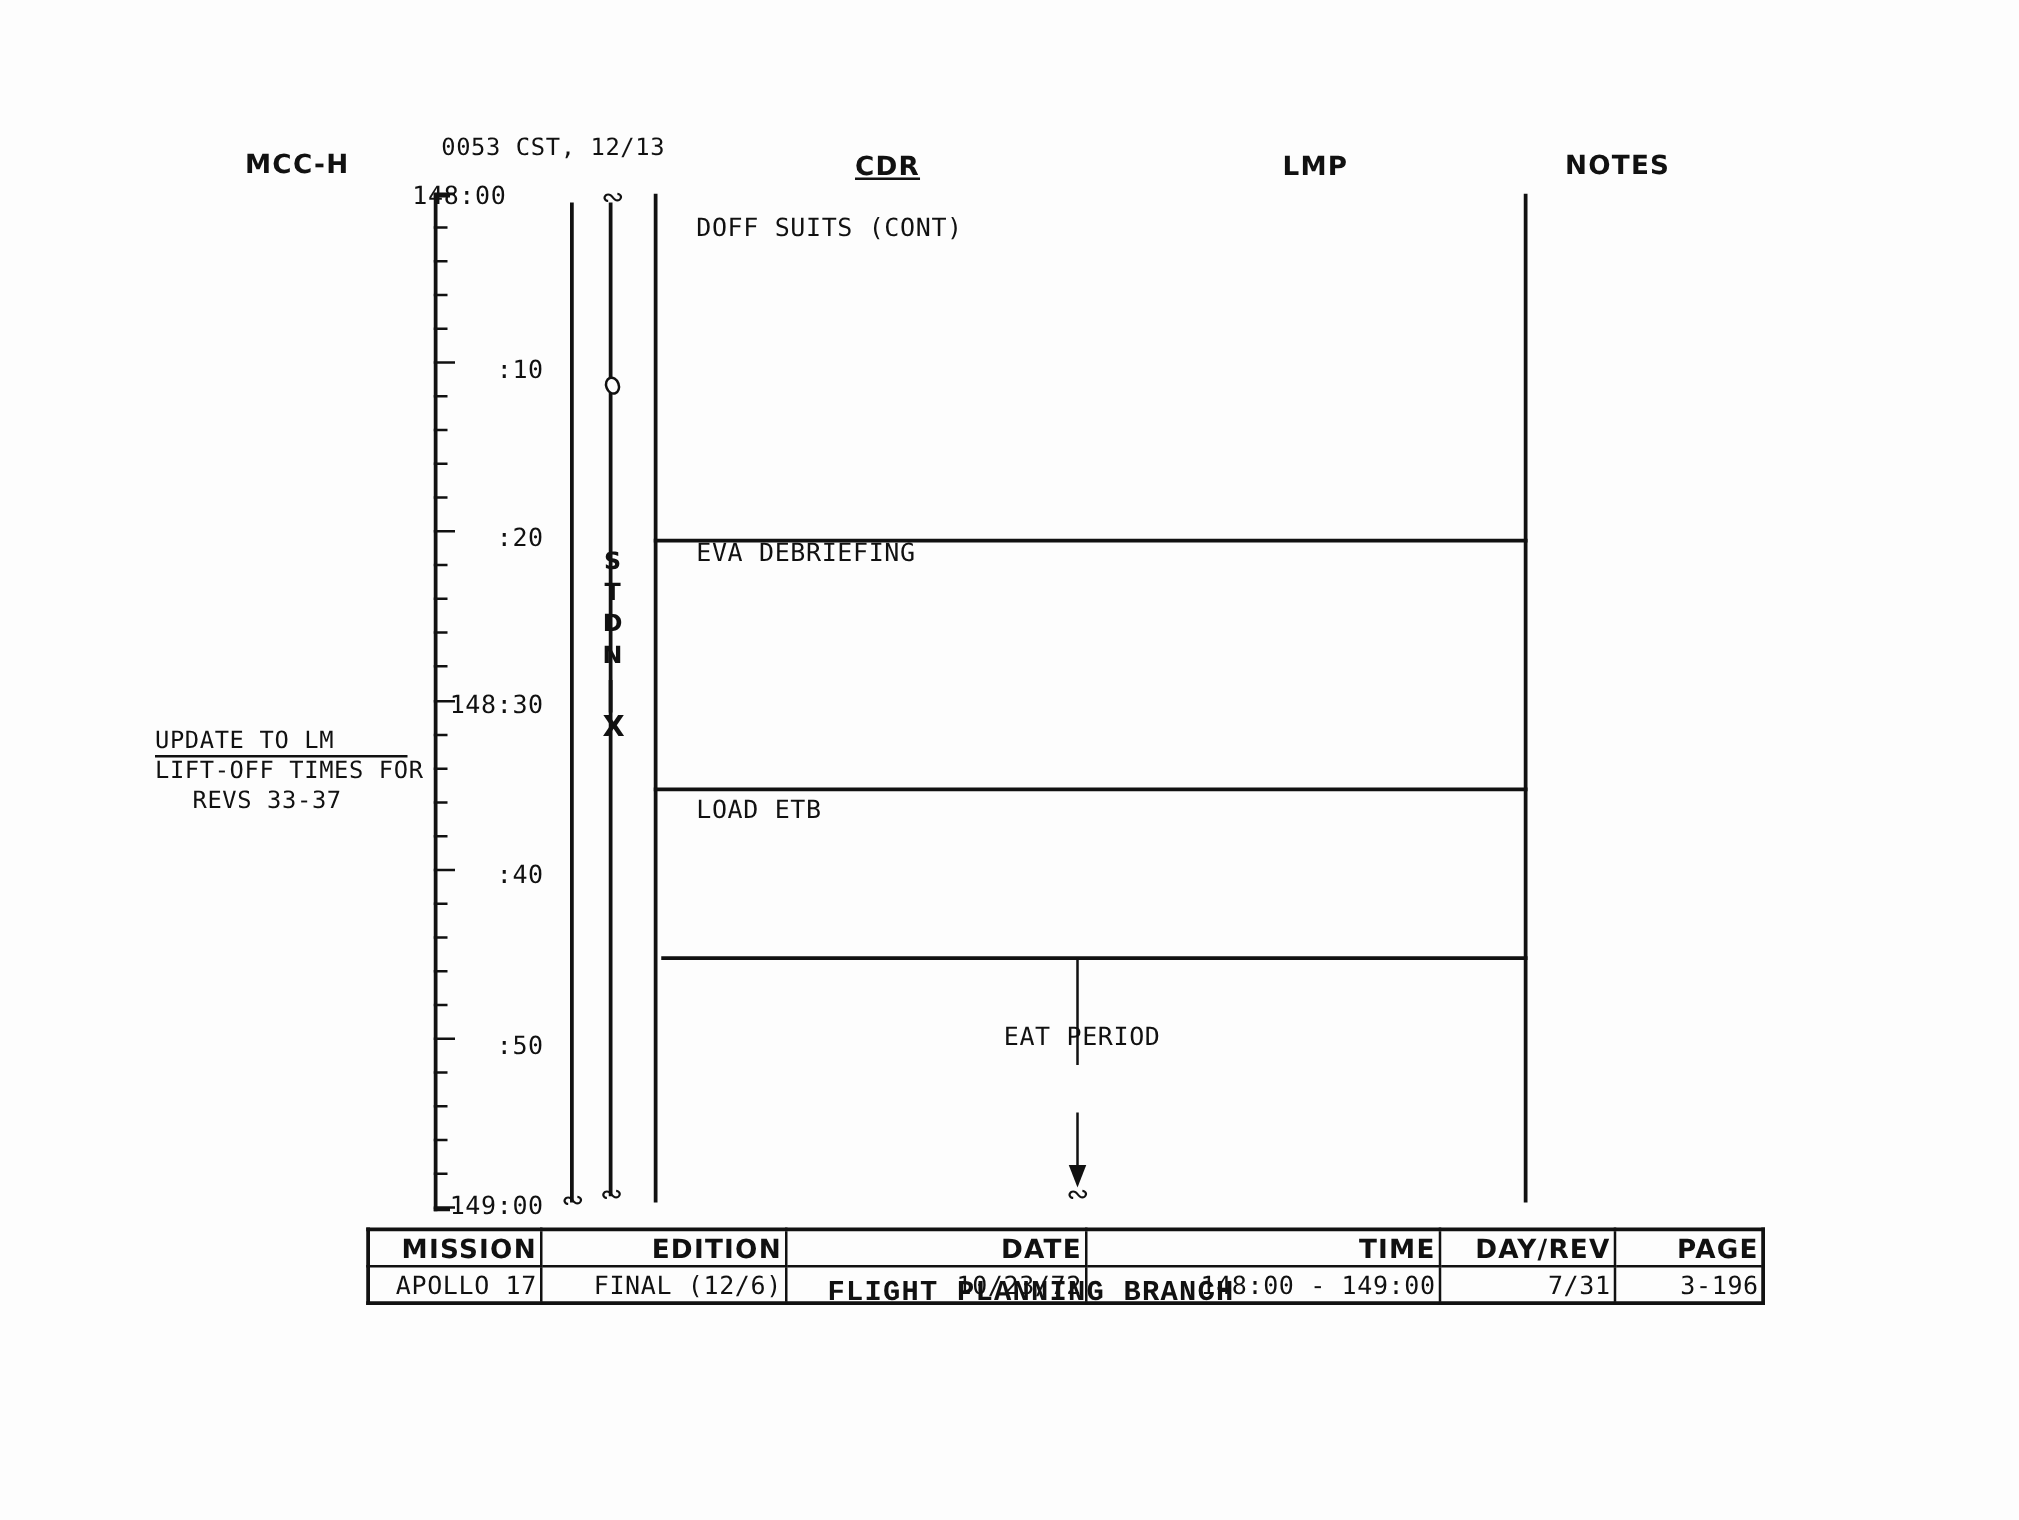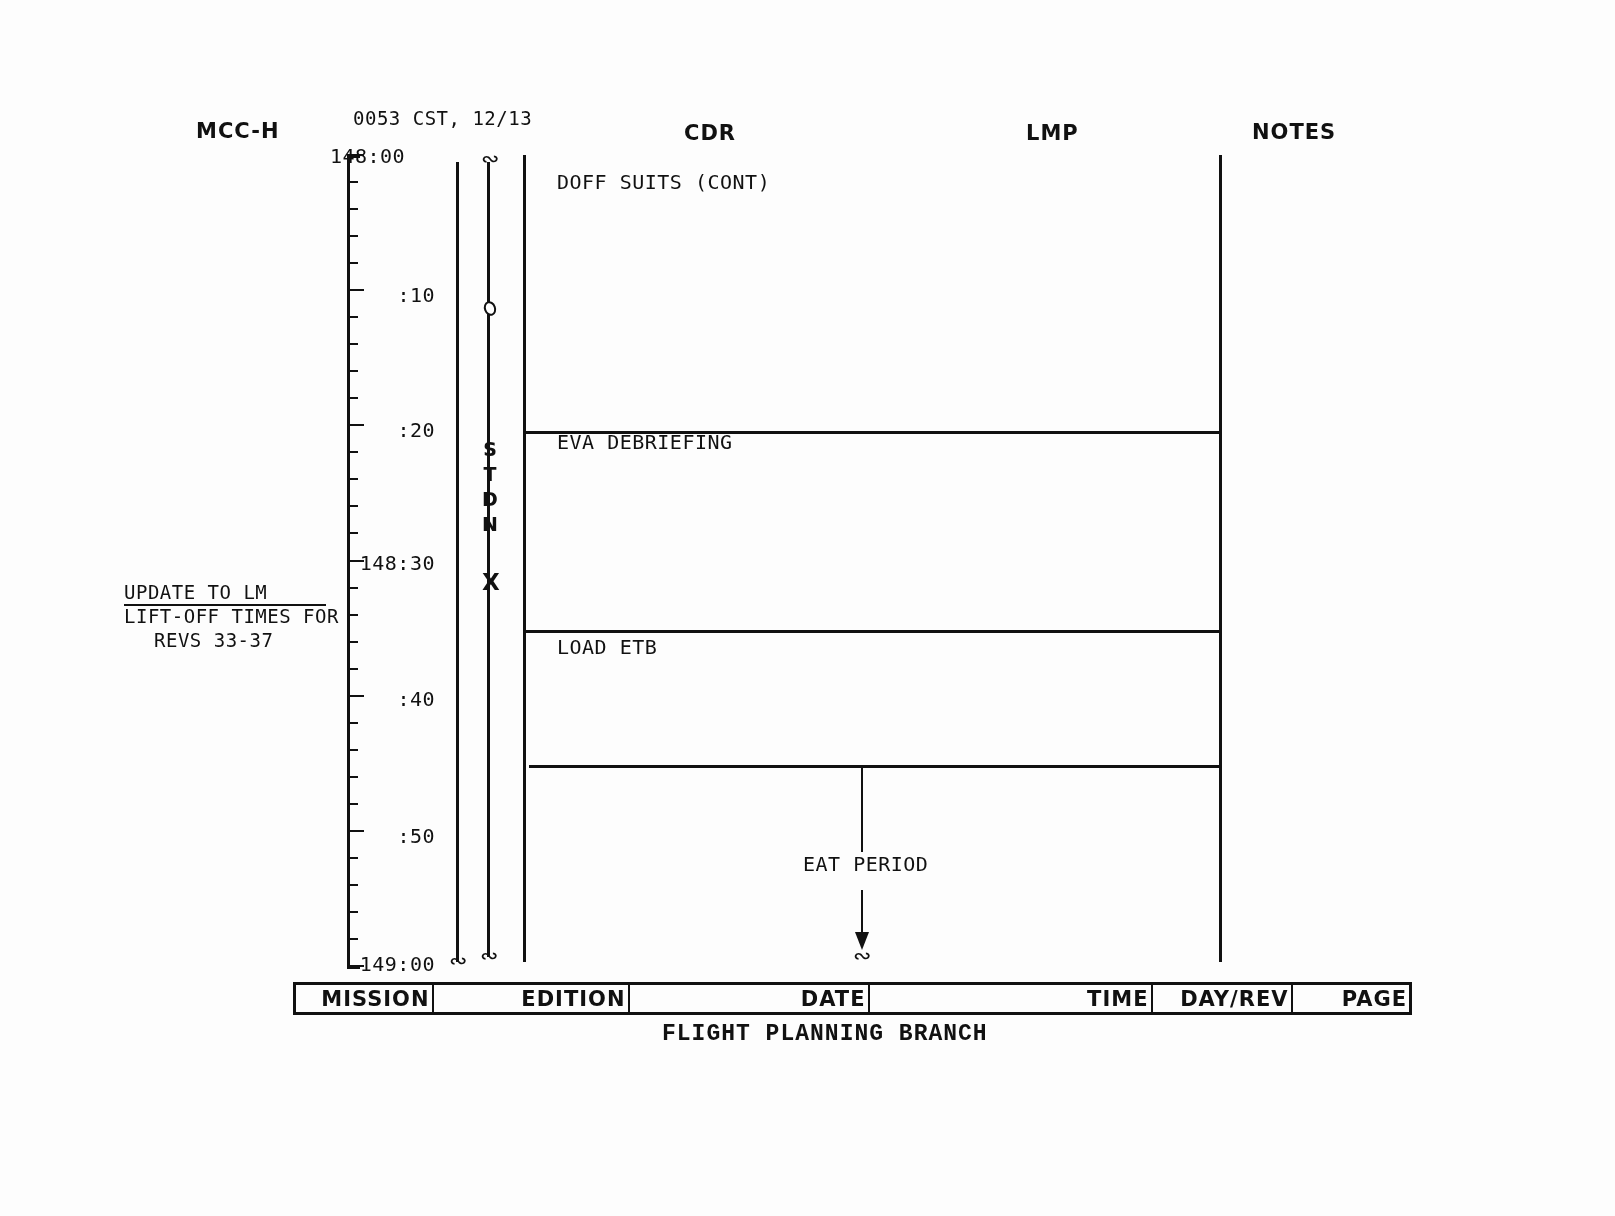--- a/index.html
+++ b/index.html
@@ -32,21 +32,21 @@
   
   .colhead {
     position: absolute;
     font-family: "DejaVu Sans", sans-serif;
     font-weight: bold;
     font-size: 21px;
     letter-spacing: 1px;
     white-space: nowrap;
   }
   .ch-mcc { left: 196px; top: 119px; }
-  .ch-cdr { left: 684px; top: 121px; }
+  .ch-cdr { left: 684px; top: 121px; text-decoration: underline; }
   .ch-lmp { left: 1026px; top: 121px; }
   .ch-notes { left: 1252px; top: 120px; }
 
   .timestamp {
     position: absolute;
     left: 353px;
     top: 107px;
     font-size: 19px;
     letter-spacing: 0.5px;
     white-space: nowrap;
@@ -200,21 +200,21 @@
     top: 932px;
     width: 0;
     height: 0;
     border-left: 7px solid transparent;
     border-right: 7px solid transparent;
     border-top: 18px solid #111;
   }
   .eat-label {
     position: absolute;
     left: 803px;
-    top: 852px;
+    top: 817px;
     font-size: 20px;
     letter-spacing: 0.5px;
     white-space: nowrap;
     text-align: center;
   }
 
   
   .footer {
     position: absolute;
     left: 293px;
@@ -361,18 +361,26 @@
     </colgroup>
     <tbody>
       <tr class="head">
         <td>MISSION</td>
         <td>EDITION</td>
         <td>DATE</td>
         <td>TIME</td>
         <td>DAY/REV</td>
         <td>PAGE</td>
       </tr>
+      <tr>
+        <td>APOLLO 17</td>
+        <td>FINAL  (12/6)</td>
+        <td>10/23/72</td>
+        <td>148:00 - 149:00</td>
+        <td>7/31</td>
+        <td>3-196</td>
+      </tr>
     </tbody>
   </table>
 
   <div class="branch">FLIGHT PLANNING BRANCH</div>
 
 </div>
 
 </body></html>

